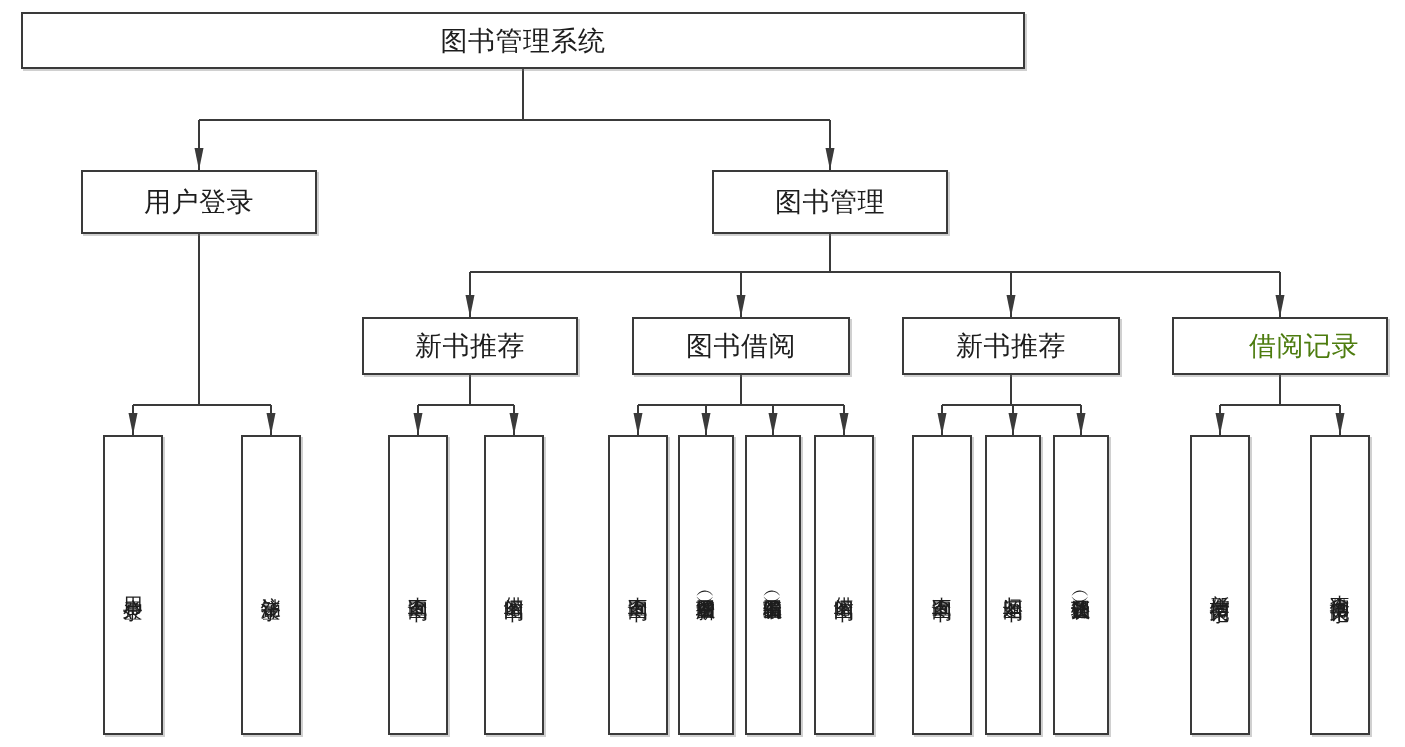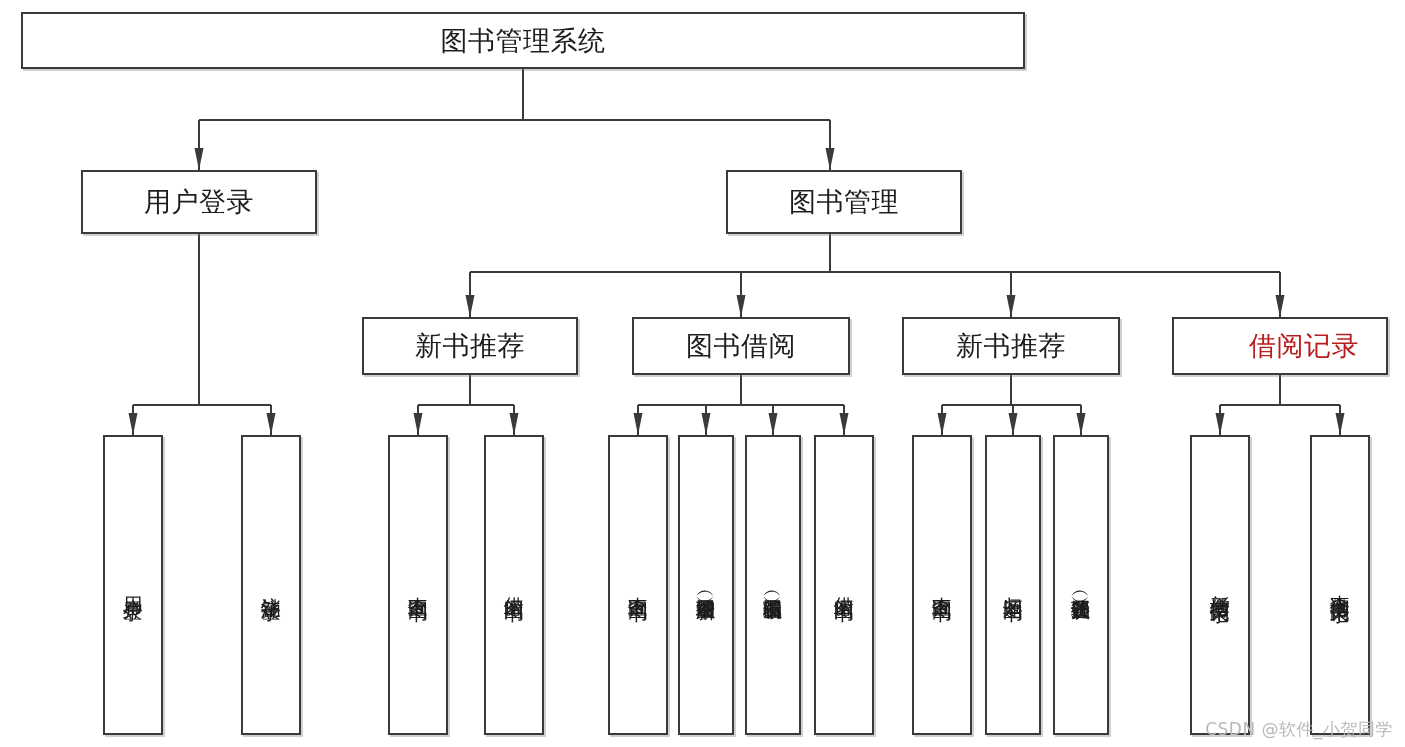--- a/index.html
+++ b/index.html
@@ -134,34 +134,34 @@
       <line x1="1340" y1="405" x2="1340" y2="435" stroke="#3a3a3a" stroke-width="2.5" shape-rendering="crispEdges"></line>
       <polygon points="1335.5,413 1344.5,413 1340,435" fill="#3a3a3a"></polygon>
     </svg>
   <div id="node-layer">
       <div class="node-box" style="left: 21px; top: 12px; width: 1004px; height: 57px; border-color: rgb(58, 58, 58);">
         <div class="node-label-h" style="color: rgb(29, 29, 29);">图书管理系统</div>
       </div>
       <div class="node-box" style="left: 81px; top: 170px; width: 236px; height: 64px; border-color: rgb(58, 58, 58);">
         <div class="node-label-h" style="color: rgb(29, 29, 29);">用户登录</div>
       </div>
-      <div class="node-box" style="left: 712px; top: 170px; width: 236px; height: 64px; border-color: rgb(58, 58, 58); margin-left: 14px;">
+      <div class="node-box" style="left: 712px; top: 170px; width: 236px; height: 64px; border-color: rgb(58, 58, 58);">
         <div class="node-label-h" style="color: rgb(29, 29, 29);">图书管理</div>
       </div>
       <div class="node-box" style="left: 362px; top: 317px; width: 216px; height: 58px; border-color: rgb(58, 58, 58);">
         <div class="node-label-h" style="color: rgb(29, 29, 29);">新书推荐</div>
       </div>
       <div class="node-box" style="left: 632px; top: 317px; width: 218px; height: 58px; border-color: rgb(58, 58, 58); padding-left: 41px;">
         <div class="node-label-h" style="color: rgb(29, 29, 29);">图书借阅</div>
       </div>
       <div class="node-box" style="left: 902px; top: 317px; width: 218px; height: 58px; border-color: rgb(58, 58, 58);">
         <div class="node-label-h" style="color: rgb(29, 29, 29);">新书推荐</div>
       </div>
       <div class="node-box" style="left: 1172px; top: 317px; width: 216px; height: 58px; border-color: rgb(58, 58, 58);">
-        <div class="node-label-h" style="color: #b91c1c; padding-left: 48px;">借阅记录</div>
+        <div class="node-label-h" style="color: #4d7c0f; padding-left: 48px;">借阅记录</div>
       </div>
       <div class="node-box" style="left: 103px; top: 435px; width: 60px; height: 300px; border-color: rgb(58, 58, 58);">
         <div class="node-label-v" style="color: rgb(29, 29, 29);">用户登录</div>
       </div>
       <div class="node-box" style="left: 241px; top: 435px; width: 60px; height: 300px; border-color: rgb(58, 58, 58);">
         <div class="node-label-v" style="color: rgb(29, 29, 29);">注销登录</div>
       </div>
       <div class="node-box" style="left: 388px; top: 435px; width: 60px; height: 300px; border-color: rgb(58, 58, 58);">
         <div class="node-label-v" style="color: rgb(29, 29, 29);">查询图书</div>
       </div>
@@ -189,14 +189,13 @@
       <div class="node-box" style="left: 1053px; top: 435px; width: 56px; height: 300px; border-color: rgb(58, 58, 58);">
         <div class="node-label-v compact" style="color: rgb(29, 29, 29);">确认归还（管理员）</div>
       </div>
       <div class="node-box" style="left: 1190px; top: 435px; width: 60px; height: 300px; border-color: rgb(58, 58, 58);">
         <div class="node-label-v" style="color: rgb(29, 29, 29);">新增借阅记录</div>
       </div>
       <div class="node-box" style="left: 1310px; top: 435px; width: 60px; height: 300px; border-color: rgb(58, 58, 58);">
         <div class="node-label-v" style="color: rgb(29, 29, 29);">查询借阅记录</div>
       </div>
     </div>
-  <div id="watermark">CSDN @软件_小贺同学</div>
 </div>
 
 </body></html>

